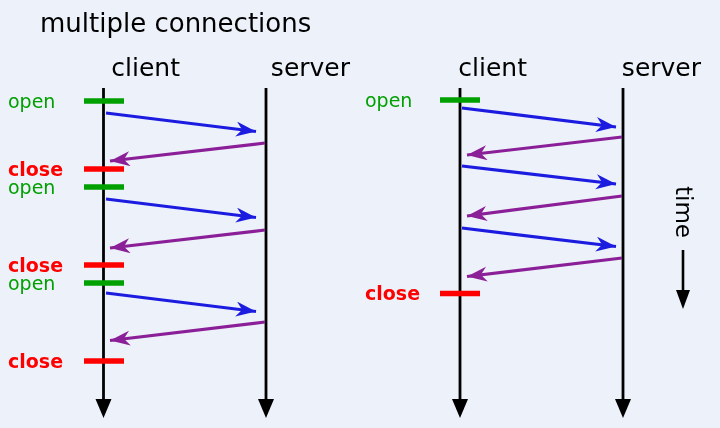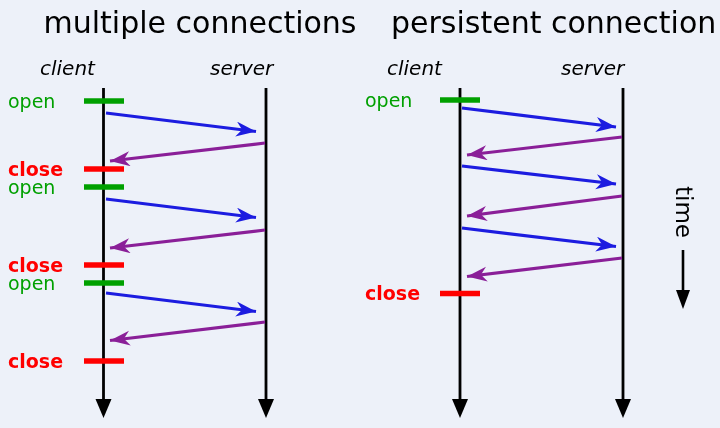--- a/index.html
+++ b/index.html
@@ -20,30 +20,29 @@
     left: 0;
     top: 0;
   }
   .txt {
     position: absolute;
     color: #000;
     white-space: nowrap;
   }
   .title {
     width: 320px;
-    font-size: 30px;
+    font-size: 26px;
     line-height: 30px;
-    text-align: center;
+    text-align: left;
   }
   .header {
     width: 140px;
-    font-size: 20px;
+    font-size: 25px;
     line-height: 28px;
-    text-align: left;
-    font-style: italic;
+    text-align: right;
   }
   .evt-label {
     width: 70px;
     font-size: 19px;
     line-height: 22px;
     text-align: left;
   }
   .open-label  { color: var(--open, #00a000); }
   .close-label { color: var(--close, #ff0000); font-weight: bold; }
   .time-label {
@@ -125,21 +124,20 @@
   <div class="txt header" style="left:40px; top:54px;">client</div>
   <div class="txt header" style="left:210px; top:54px;">server</div>
 
   <div class="txt evt-label open-label" style="left:8px; top:90px;">open</div>
   <div class="txt evt-label close-label" style="left:8px; top:158px;">close</div>
   <div class="txt evt-label open-label" style="left:8px; top:176px;">open</div>
   <div class="txt evt-label close-label" style="left:8px; top:254px;">close</div>
   <div class="txt evt-label open-label" style="left:8px; top:272px;">open</div>
   <div class="txt evt-label close-label" style="left:8px; top:350px;">close</div>
 
-  <div class="txt title" style="left:391px; top:8px;">persistent connection</div>
   <div class="txt header" style="left:387px; top:54px;">client</div>
   <div class="txt header" style="left:561px; top:54px;">server</div>
 
   <div class="txt evt-label open-label" style="left:365px; top:89px;">open</div>
   <div class="txt evt-label close-label" style="left:365px; top:282px;">close</div>
 
   <div class="txt time-label" style="left:644px; top:199px;">time</div>
 
 </div>
 

